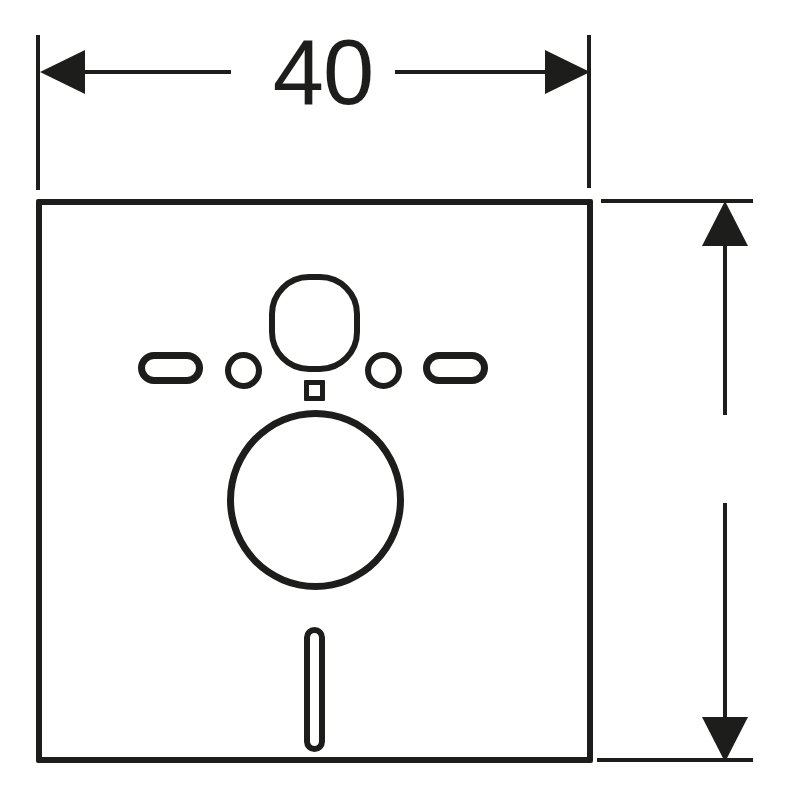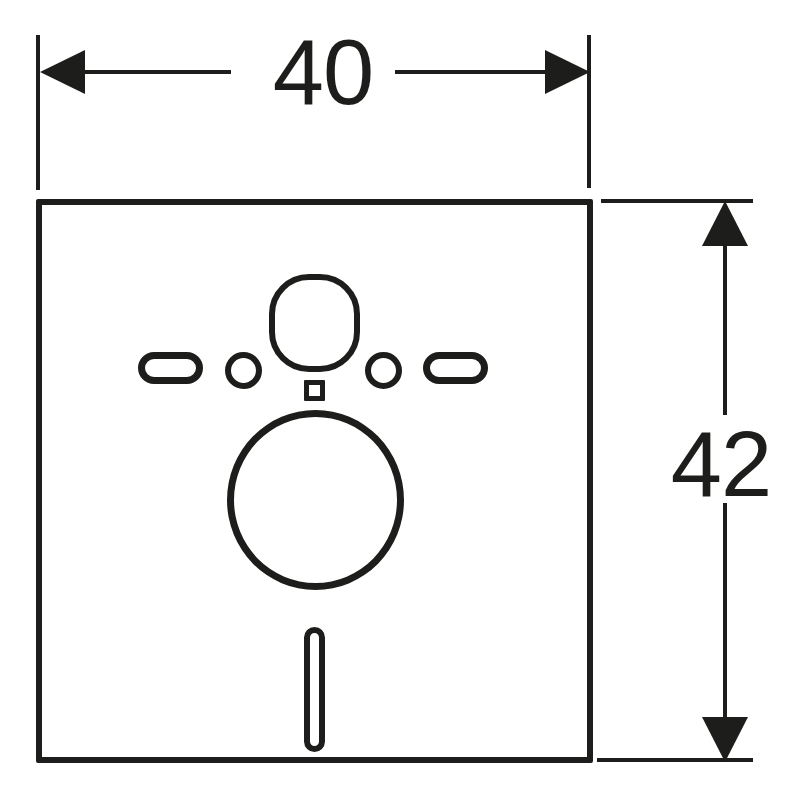--- a/index.html
+++ b/index.html
@@ -66,21 +66,20 @@
   <div class="abs arr arr-left"></div>
   <div class="abs arr arr-right"></div>
   <div class="abs dim-label label-40">40</div>
 
   <div class="abs line ext-42-t"></div>
   <div class="abs line ext-42-b"></div>
   <div class="abs line dim-42-t"></div>
   <div class="abs line dim-42-b"></div>
   <div class="abs arr arr-up"></div>
   <div class="abs arr arr-down"></div>
-  <div class="abs dim-label label-42">42</div>
 
   <div class="abs outline panel"></div>
 
   <div class="abs outline flush-pipe"></div>
   <div class="abs outline slot-left"></div>
   <div class="abs outline bolt-left"></div>
   <div class="abs outline sq-cutout"></div>
   <div class="abs outline bolt-right"></div>
   <div class="abs outline slot-right"></div>
   <div class="abs outline drain-pipe"></div>

